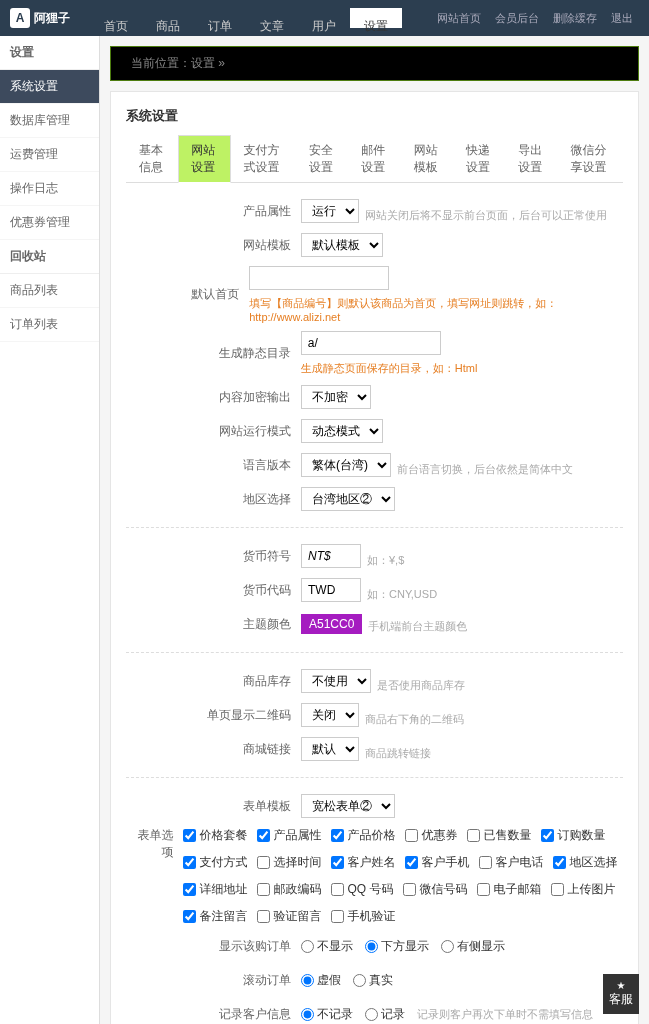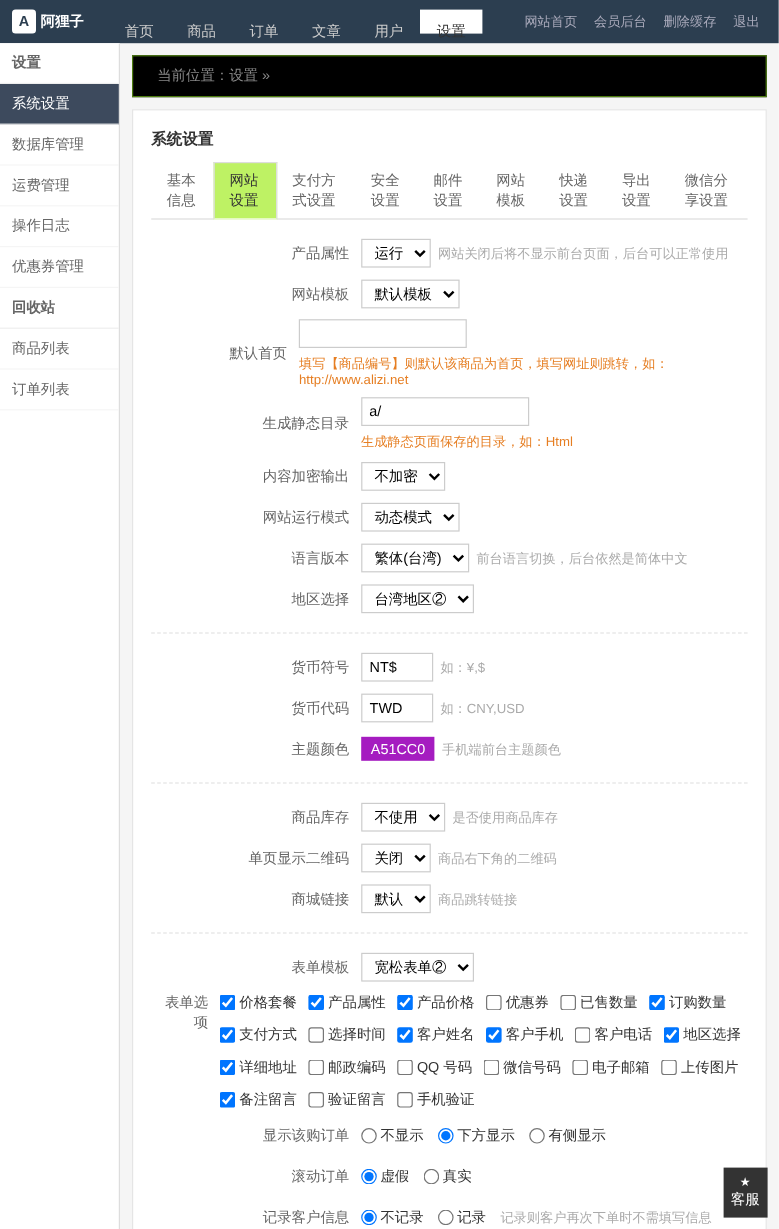--- a/index.html
+++ b/index.html
@@ -19,21 +19,21 @@
 .sb-item.active{background:#3d4a5d;color:#fff}
 .main{flex:1;padding:10px}
 .breadcrumb{background:#000000;padding:8px 20px;border:1px solid #4d7c0f;margin-bottom:10px;color:#888}
 .panel{background:#fff;border:1px solid #e5e5e5;padding:15px}
 .panel-title{font-size:13px;font-weight:bold;margin-bottom:10px}
 .tabs{display:flex;border-bottom:1px solid #ddd;margin-bottom:15px}
 .tab{padding:6px 12px;color:#666;cursor:pointer;border:1px solid transparent;margin-bottom:-1px}
 .tab.active{border:1px solid #ddd;border-bottom:1px solid #fff;background:#bef264;color:#333}
 .frow{display:flex;align-items:center;margin-bottom:8px;min-height:26px}
 .flabel{width:175px;text-align:right;padding-right:10px;color:#666}
-.fctrl{display:flex;align-items:center;gap:6px;flex-wrap:wrap}
+.fctrl{display:flex;align-items:flex-end;gap:6px;flex-wrap:wrap}
 select,input[type=text]{border:1px solid #ccc;padding:3px 6px;height:24px;background:#fff}
 .hint{color:#aaa;font-size:11px}
 .hint-orange{color:#e67e22;font-size:11px}
 .color-swatch{background:#A51CC0;color:#fff;padding:3px 8px;display:inline-block}
 .checkrow{display:flex;flex-wrap:wrap;gap:10px;}
 .checkrow label{display:flex;align-items:center;gap:3px;white-space:nowrap}
 .radiorow{display:flex;gap:12px;align-items:center}
 .radiorow label{display:flex;align-items:center;gap:3px}
 .divider{border-top:1px dashed #ddd;margin:15px 0}
 .float-btn{position:fixed;right:10px;bottom:10px;background:#333;color:#fff;padding:6px;font-size:10px;text-align:center;cursor:pointer}
@@ -145,21 +145,21 @@
           <div class="fctrl">
             <select><option>台湾地区②</option></select>
           </div>
         </div>
 
       <div class="divider"></div>
 
       <div class="frow">
           <div class="flabel">货币符号</div>
           <div class="fctrl">
-            <input type="text" style="width: 60px;" value="NT$">
+            <input type="text" style="width: 60px; font-style: italic;" value="NT$">
             <span class="hint">如：¥,$</span>
           </div>
         </div>
       <div class="frow">
           <div class="flabel">货币代码</div>
           <div class="fctrl">
             <input type="text" style="width: 60px;" value="TWD">
             <span class="hint">如：CNY,USD</span>
           </div>
         </div>

